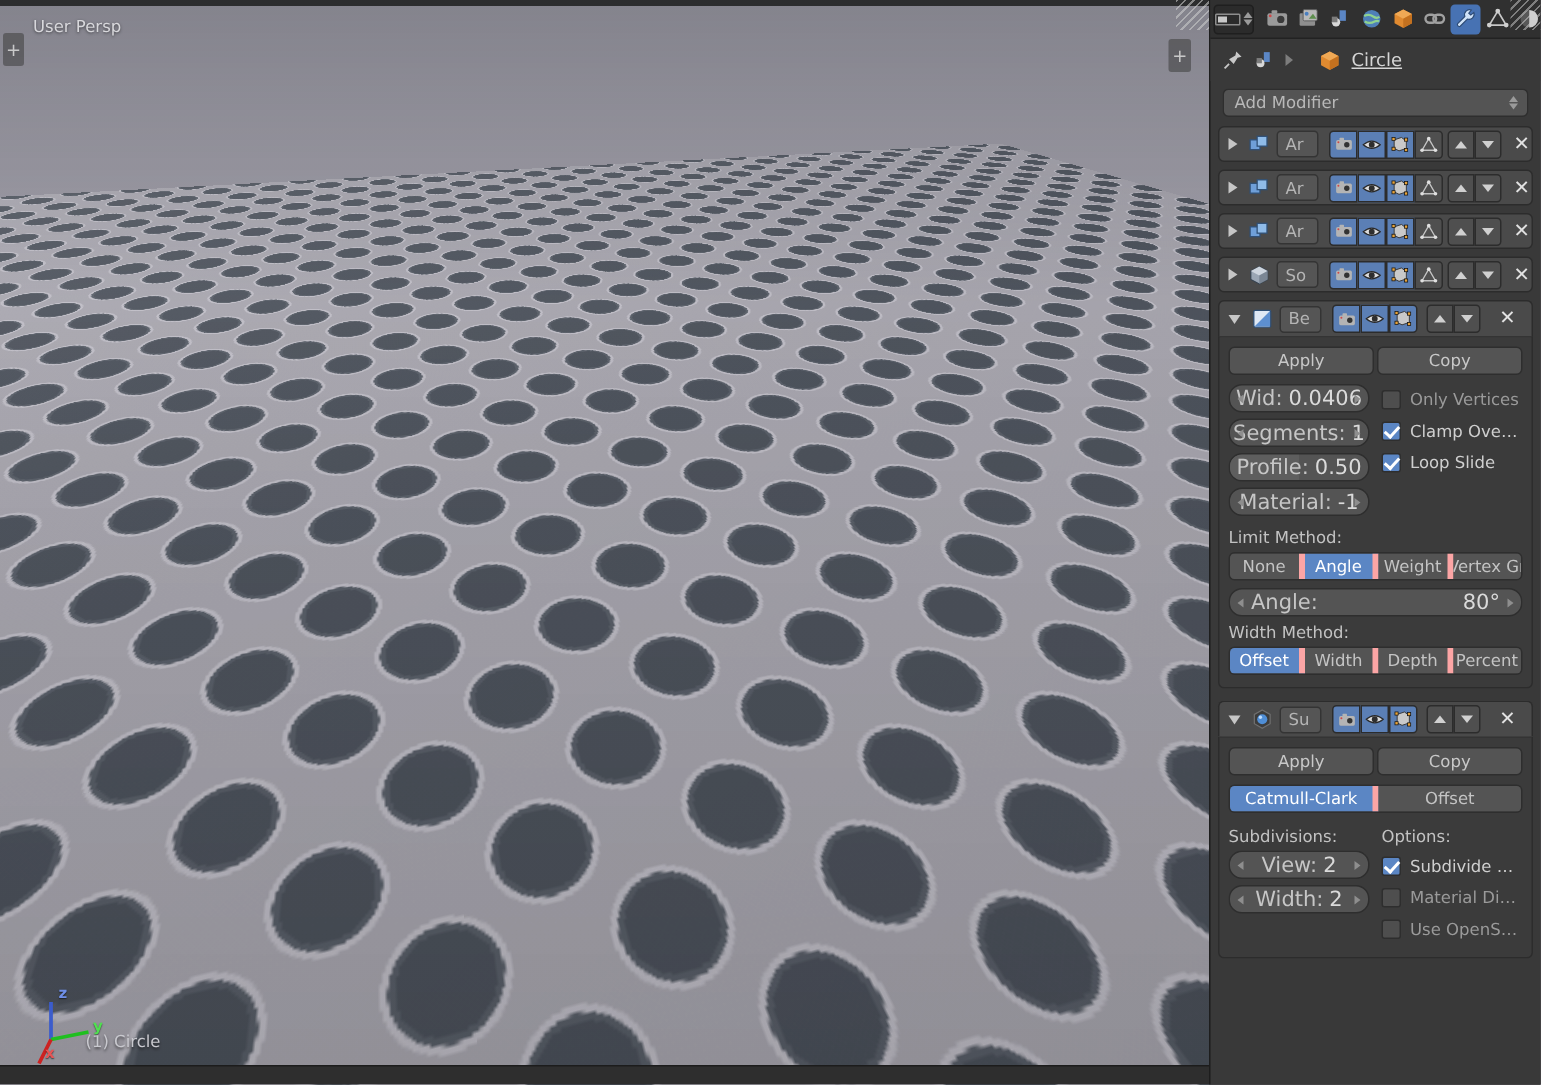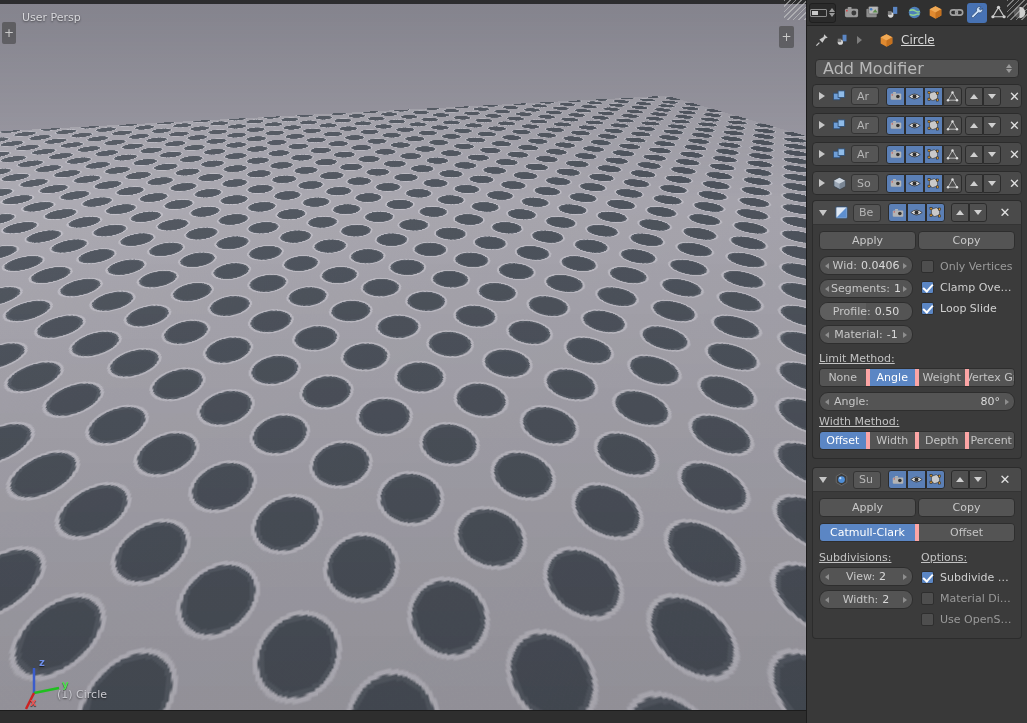--- a/index.html
+++ b/index.html
@@ -131,21 +131,21 @@
     padding: 0 8px;
     background: #393939;
   }
   #breadcrumb .bc-name { color: #d6d6d6; font-size: 12px; text-decoration: underline; }
   .chev-r { width:0;height:0;border-top:4px solid transparent;border-bottom:4px solid transparent;border-left:5px solid #7d7d7d; }
 
   #addmod-wrap { padding: 5px 8px 6px; }
   #addmod {
     height: 19px; background: #545454; border: 1px solid #2e2e2e; border-radius: 4px;
     display: flex; align-items: center; padding: 0 7px;
-    color: #b8b8b8; font-size: 16px; position: relative; cursor: pointer;
+    color: #b8b8b8; font-size: 11px; position: relative; cursor: pointer;
   }
   #addmod .spin { position:absolute; right:6px; display:flex; flex-direction:column; gap:1px; }
   #addmod .spin i { display:block;width:0;height:0;border-left:3px solid transparent;border-right:3px solid transparent; }
   #addmod .spin i.up { border-bottom:4px solid #9a9a9a; }
   #addmod .spin i.dn { border-top:4px solid #9a9a9a; }
 
   #mod-list { flex: 1; overflow: hidden; padding: 0 5px; }
 
   .mod-block { margin-bottom: 5px; background: #3b3b3b; border-radius: 4px; }
   .mod-head {
@@ -197,21 +197,21 @@
   .row2 { display: flex; gap: 2px; margin-bottom: 6px; }
   .btn {
     flex: 1; height: 19px; background: #545454; border: 1px solid #2e2e2e; border-radius: 4px;
     display:flex; align-items:center; justify-content:center; color:#c8c8c8; font-size:11px; cursor:pointer;
   }
   .cols { display: flex; gap: 8px; }
   .col { flex: 1; min-width: 0; }
   .numfield {
     height: 19px; background: #545454; border: 1px solid #2e2e2e; border-radius: 9px;
     display: flex; align-items: center; justify-content: center; gap: 4px;
-    margin-bottom: 4px; position: relative; color: #cacaca; font-size: 11px; cursor: pointer;
+    margin-bottom: 4px; position: relative; color: #cacaca; font-size: 14px; cursor: pointer;
     overflow: hidden;
   }
   .numfield .arr { position: absolute; width:0;height:0; border-top:3px solid transparent;border-bottom:3px solid transparent; }
   .numfield .arr.l { left: 5px; border-right: 4px solid #8e8e8e; }
   .numfield .arr.r { right: 5px; border-left: 4px solid #8e8e8e; }
   .numfield .lbl { color: #c6c6c6; }
   .numfield .val { color: #dadada; }
   .numfield.slider-fill::before {
     content:''; position:absolute; left:0; top:0; bottom:0; width:50%;
     background: #5e5e5e;
@@ -225,21 +225,21 @@
     background: #4e4e4e; flex: 0 0 auto; position: relative; cursor: pointer;
   }
   .chk.on { background: #5b86c4; }
   .chk.on::after {
     content:''; position:absolute; left:3px; top:0px; width:4px; height:8px;
     border: solid #fff; border-width: 0 2px 2px 0; transform: rotate(42deg);
   }
   .chk-lbl { color: #cfcfcf; font-size: 11px; white-space: nowrap; overflow: hidden; text-overflow: ellipsis; }
   .chk-lbl.dim { color: #9a9a9a; }
 
-  .sec-lbl { color: #c2c2c2; font-size: 11px; margin: 4px 0 3px; text-decoration: underline; }
+  .sec-lbl { color: #c2c2c2; font-size: 11px; margin: 4px 0 3px; }
   .seg {
     display: flex; height: 19px; margin-bottom: 5px;
     border-radius: 4px; overflow: hidden; border: 1px solid #2e2e2e;
   }
   .seg > div {
     flex: 1; background: #545454; color: #c4c4c4; font-size: 11px;
     display: flex; align-items: center; justify-content: center;
     border-right: 4px solid #fca5a5; cursor: pointer;
     white-space: nowrap; overflow: hidden;
   }

